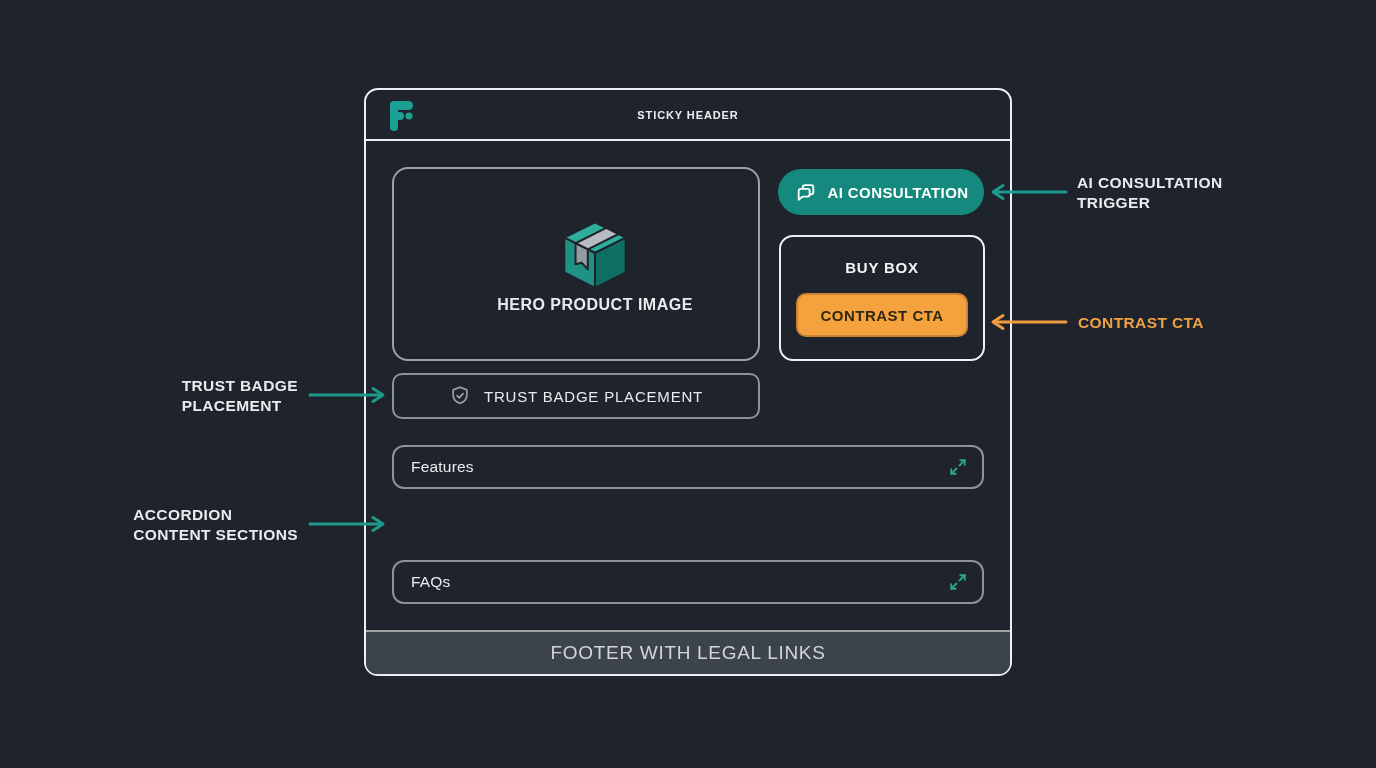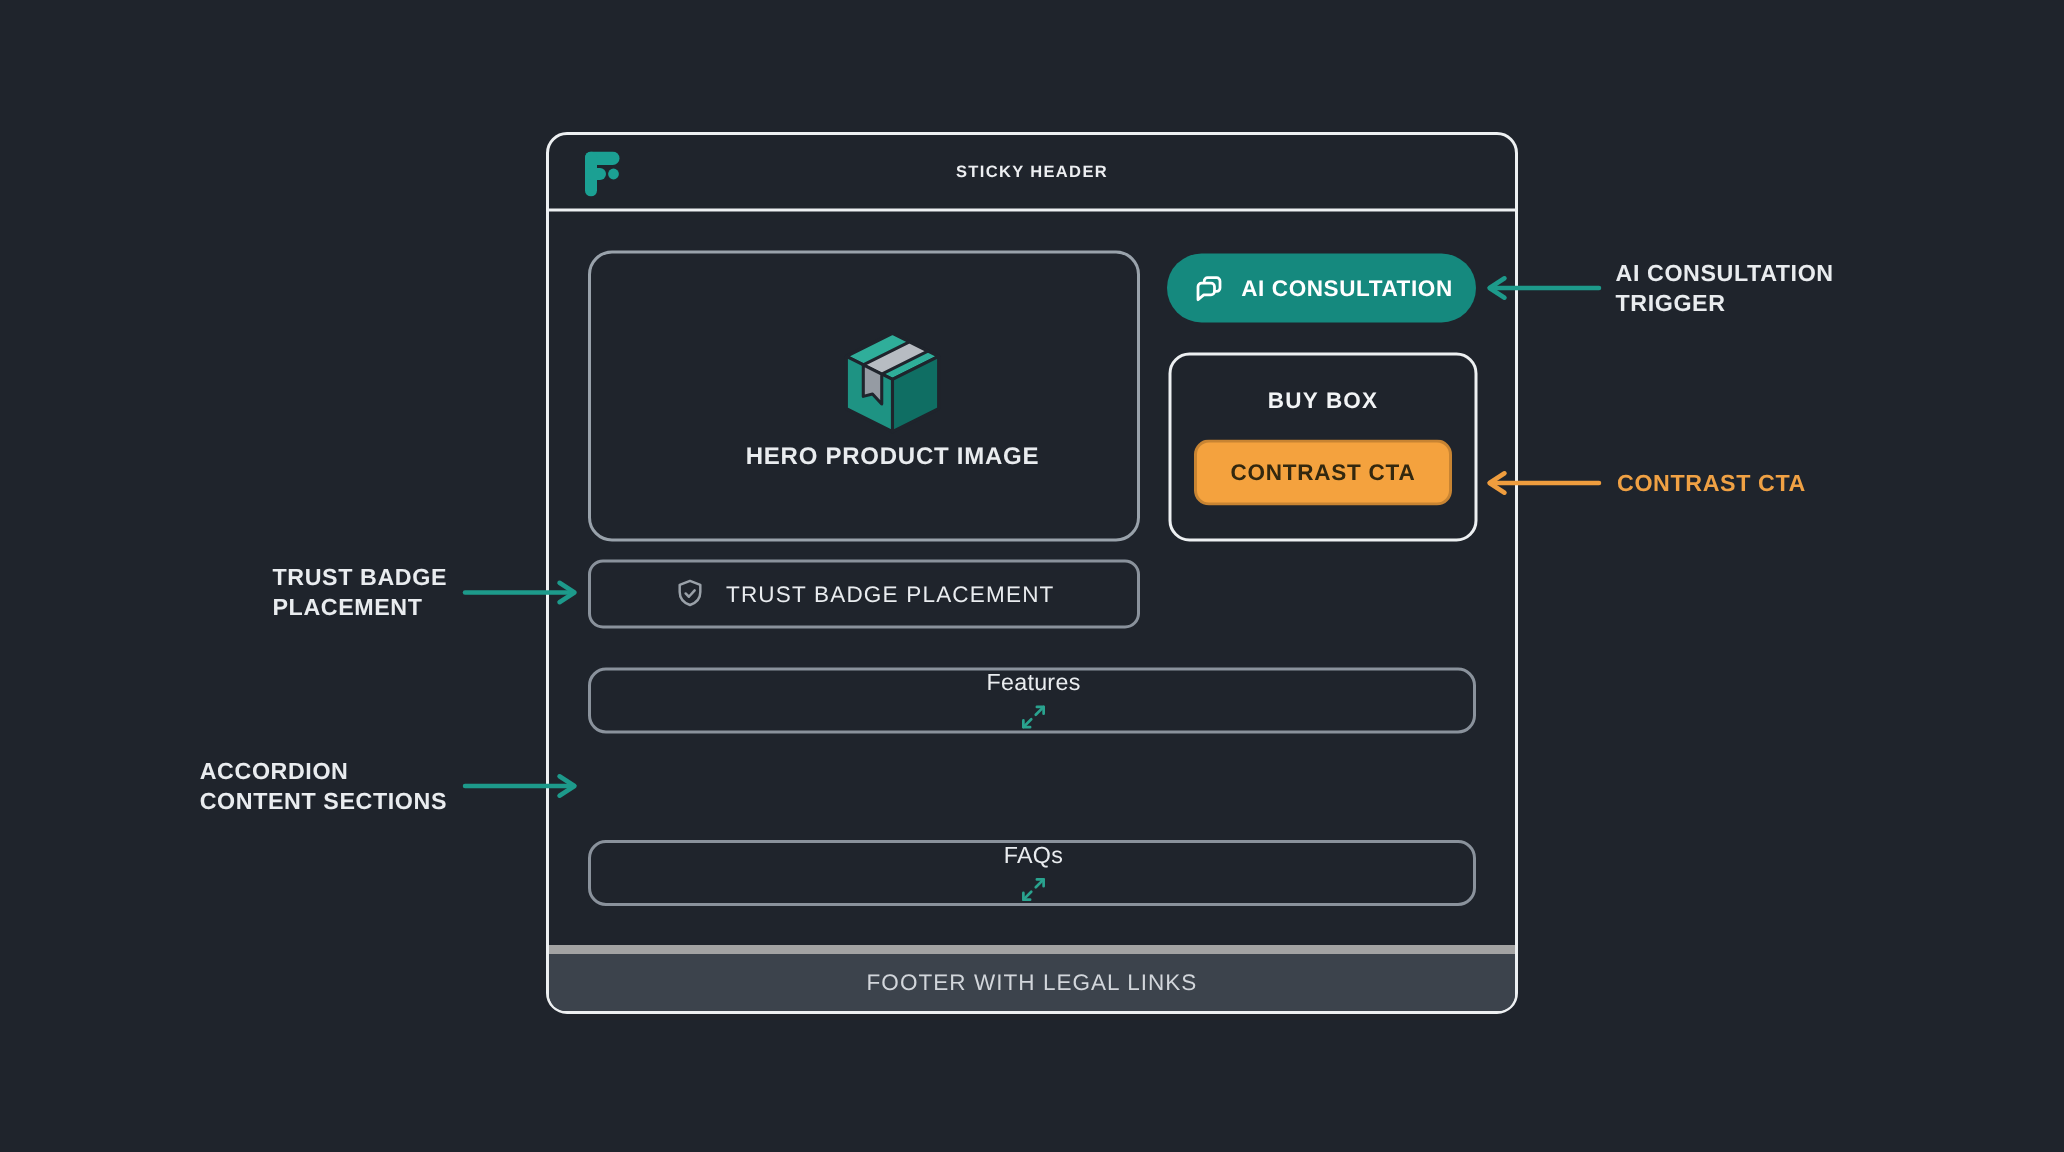--- a/index.html
+++ b/index.html
@@ -60,31 +60,31 @@
     position:absolute; left:26px; top:283px; width:368px; height:46px;
     border:2px solid #8a929c; border-radius:10px;
     display:flex; align-items:center; justify-content:center; gap:13px;
   }
   .trust-label { font-size:15px; font-weight:400; letter-spacing:0.8px; color:#e9ecef; }
 
   .accordion {
     position:absolute; left:26px; width:592px; height:44px;
     border:2px solid #8a929c; border-radius:12px;
     display:flex; align-items:center; justify-content:space-between;
-    padding:0 15px 0 17px; cursor:pointer;flex-direction:column;
+    padding:0 15px 0 17px; cursor:pointer;
   }
   .acc-1 { top:355px; } .acc-2 { top:413px; } .acc-3 { top:470px; }
   .acc-label { font-size:15.5px; font-weight:500; color:#e9ecef; letter-spacing:0.2px; }
 
   .panel-footer {
     position:absolute; left:0; right:0; bottom:0; height:44px;
-    background:#3c434c; border-top:6px solid #a3a3a3;
+    background:#3c434c; border-top:2px solid #a3a3a3;
     border-radius:0 0 11px 11px;
     display:flex; align-items:center; justify-content:center;
-    font-size:15px; font-weight:500; letter-spacing:0.7px; color:#d2d6db;margin-top:12px;
+    font-size:19px; font-weight:500; letter-spacing:0.7px; color:#d2d6db;margin-top:12px;
   }
 
   
   .ann { position:absolute; font-size:15.5px; font-weight:600; letter-spacing:0.4px; line-height:20px; color:#e9ecef; }
   .ann-right { text-align:left; }
   .ann-left  { }
   .ann-orange { color:#f0a144; }
   .arrow { position:absolute; }
   .ann-ai       { left:1077px; top:173px; }
   .arrow-ai     { left:986px;  top:183px; }

